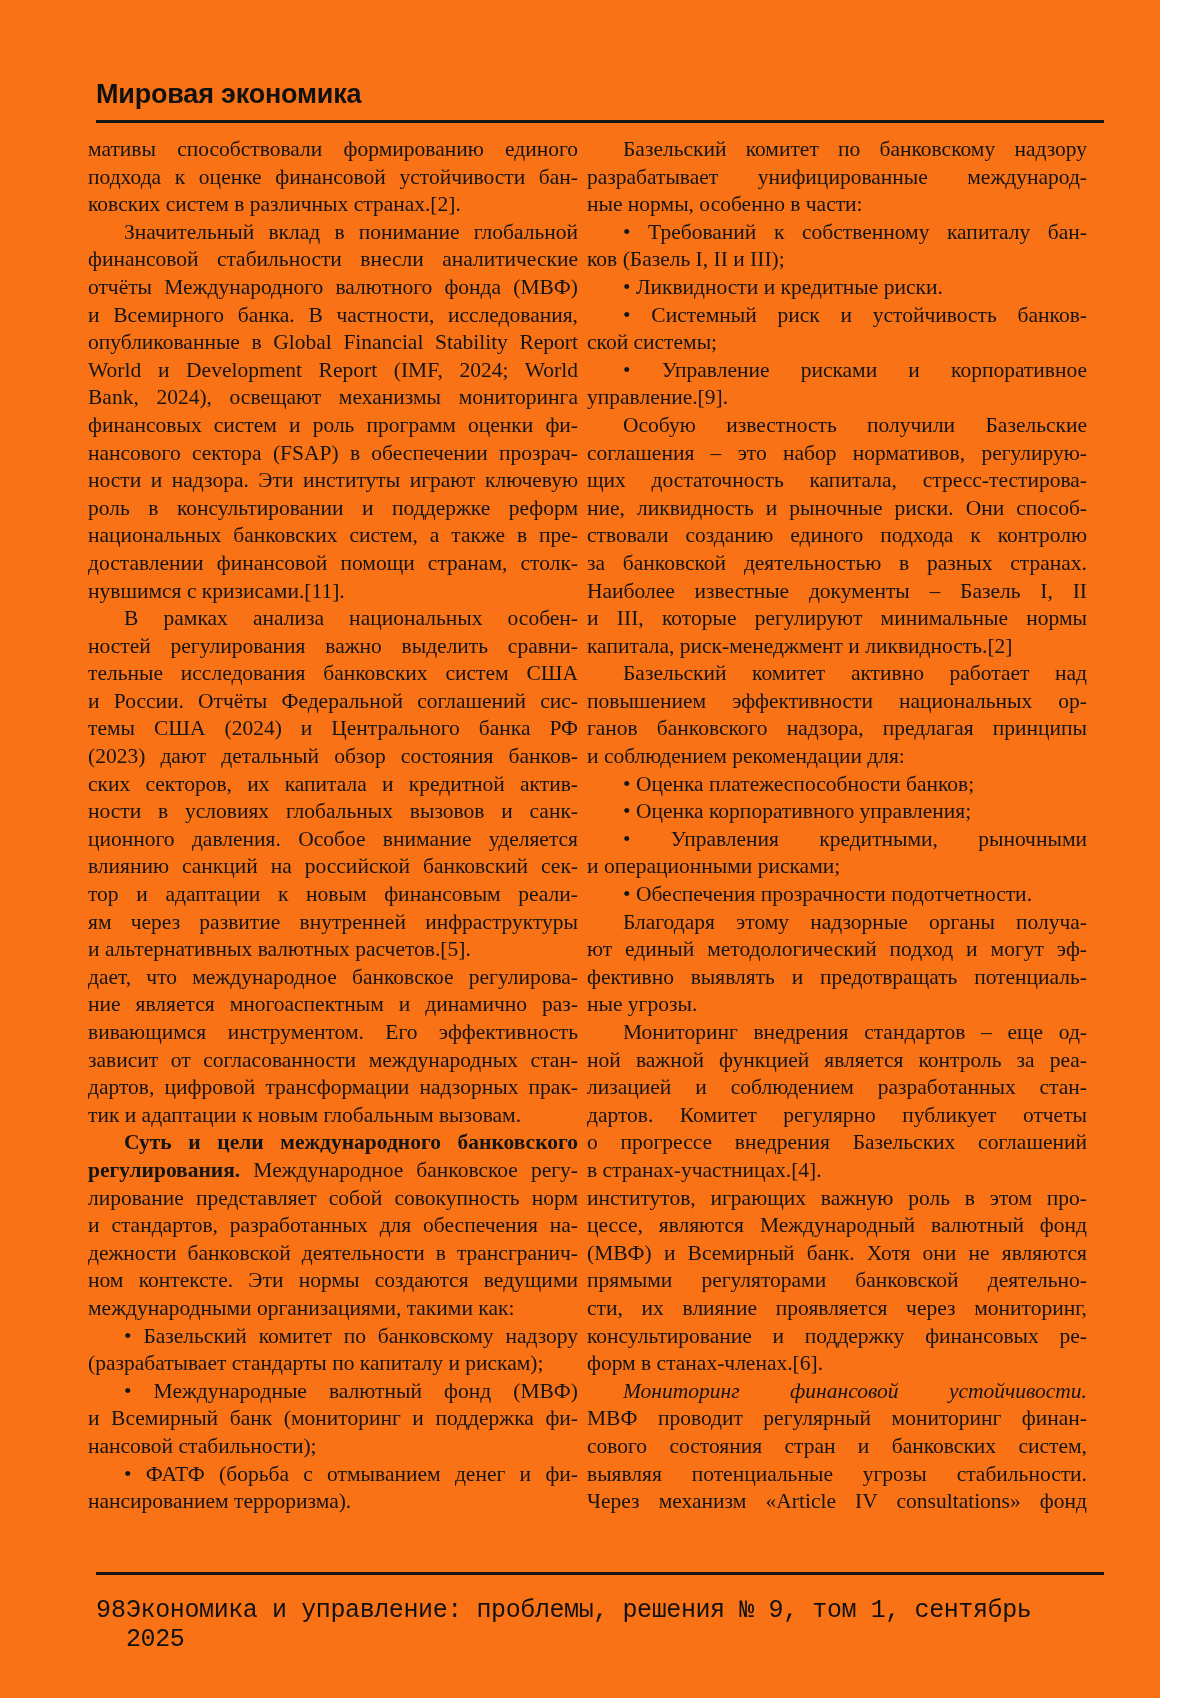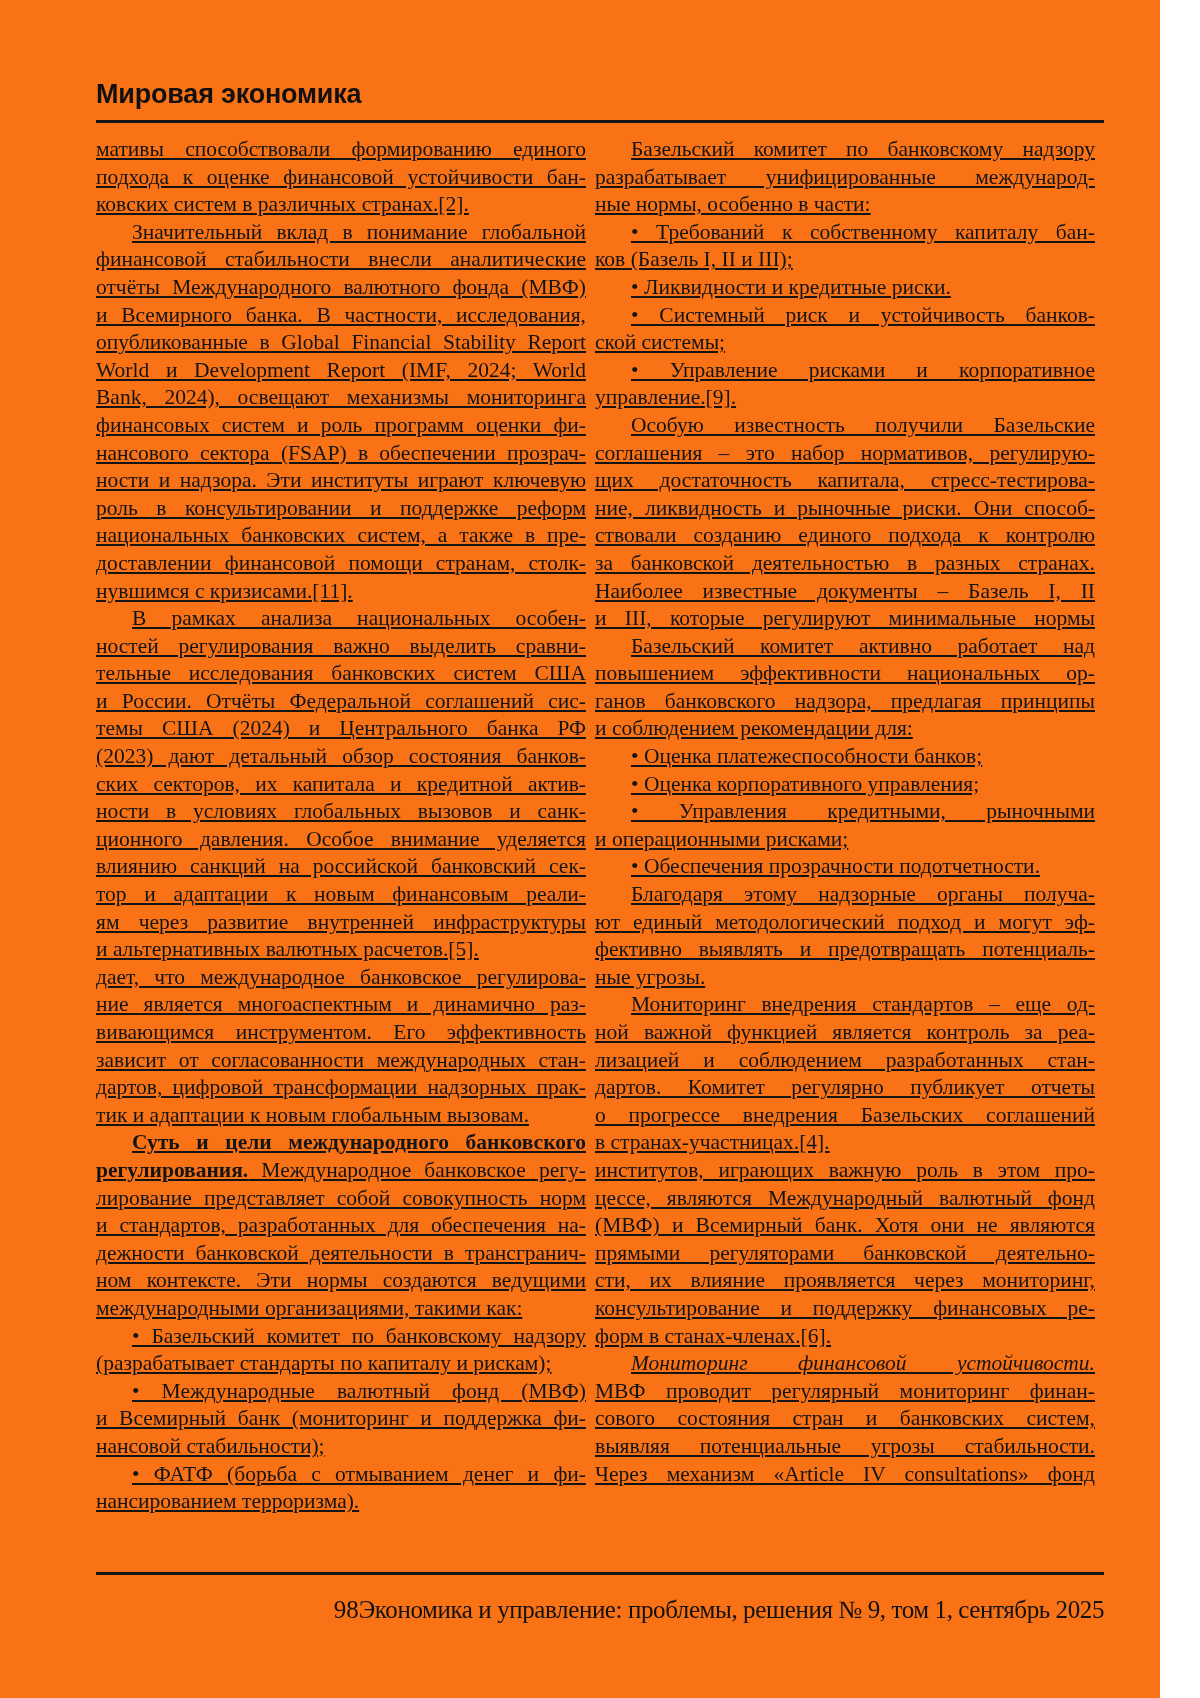--- a/index.html
+++ b/index.html
@@ -9,41 +9,41 @@
   }
   .header-title {
     position:absolute; left:96px; top:78px;
     font-family:"Liberation Sans", sans-serif; font-weight:bold;
     font-size:27px; line-height:32px; letter-spacing:-0.2px; color:#111;
   }
   .rule { position:absolute; left:96px; width:1008px; height:3px; background:#161616; }
   .rule-top { top:120px; }
   .rule-bottom { top:1572px; }
   .columns {
-    position:absolute; left:96px; top:136px; width:999px;
-    display:flex; gap:9px;text-decoration:underline;
+    position:absolute; left:88px; top:136px; width:999px;
+    display:flex; gap:9px;
   }
   .col { font-size:21.5px; line-height:27.6px; }
   .col-left  { width:490px; }
   .col-right { width:500px; }
   .line {
     height:27.6px; overflow:hidden;
     text-align:justify;
     text-align-last:justify;
     -moz-text-align-last:justify;
   }
   .line.end { text-align-last:left; -moz-text-align-last:left; }
   .line.indent { text-indent:36px; }
   .line.bold { font-weight:bold; }
   .line.italic { font-style:italic; }
   .bold-prefix { font-weight:bold; }
   .footer {
     position:absolute; left:96px; top:1596px; width:1008px;
-    display:flex; justify-content:flex-end; align-items:baseline;
-    font-family:Liberation Serif, serif; font-size:25px; color:#111;
+    display:flex; justify-content:flex-start; align-items:baseline;
+    font-family:Liberation Mono, monospace; font-size:25px; color:#111;
   }
   .journal-info { letter-spacing:-0.4px; }
 </style>
 </head>
 <body>
 
 <div class="page">
 
   <div class="header-title">Мировая экономика</div>
 
@@ -114,20 +114,21 @@
         <div class="line indent">•  Управление рисками и корпоративное</div>
         <div class="line end">управление.[9].</div>
         <div class="line indent">Особую известность получили Базельские</div>
         <div class="line">соглашения – это набор нормативов, регулирую-</div>
         <div class="line">щих достаточность капитала, стресс-тестирова-</div>
         <div class="line">ние, ликвидность и рыночные риски. Они способ-</div>
         <div class="line">ствовали созданию единого подхода к контролю</div>
         <div class="line">за банковской деятельностью в разных странах.</div>
         <div class="line">Наиболее известные документы – Базель I, II</div>
         <div class="line">и III, которые регулируют минимальные нормы</div>
+        <div class="line end">капитала, риск-менеджмент и ликвидность.[2]</div>
         <div class="line indent">Базельский комитет активно работает над</div>
         <div class="line">повышением эффективности национальных ор-</div>
         <div class="line">ганов банковского надзора, предлагая принципы</div>
         <div class="line end">и соблюдением рекомендации для:</div>
         <div class="line indent end">•  Оценка платежеспособности банков;</div>
         <div class="line indent end">•  Оценка корпоративного управления;</div>
         <div class="line indent">•  Управления кредитными, рыночными</div>
         <div class="line end">и операционными рисками;</div>
         <div class="line indent end">•  Обеспечения прозрачности подотчетности.</div>
         <div class="line indent">Благодаря этому надзорные органы получа-</div>

